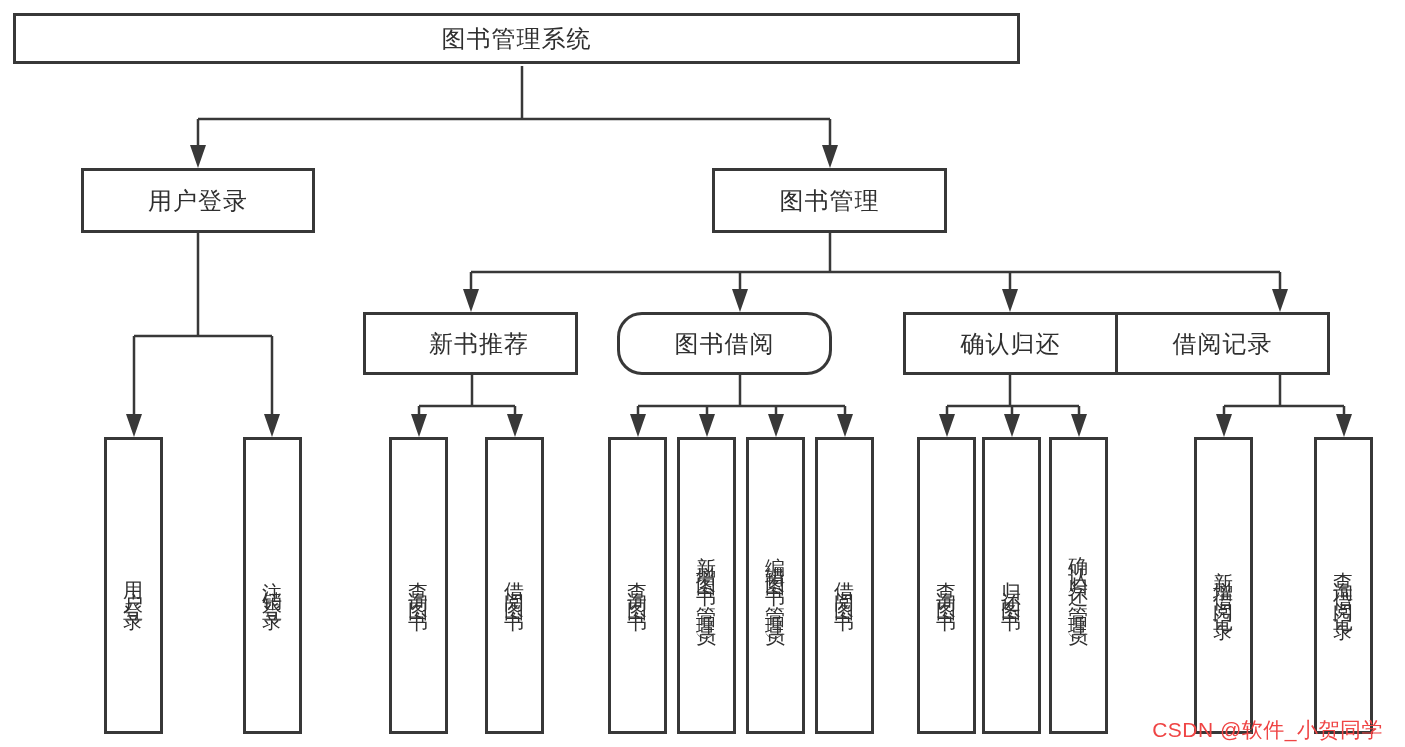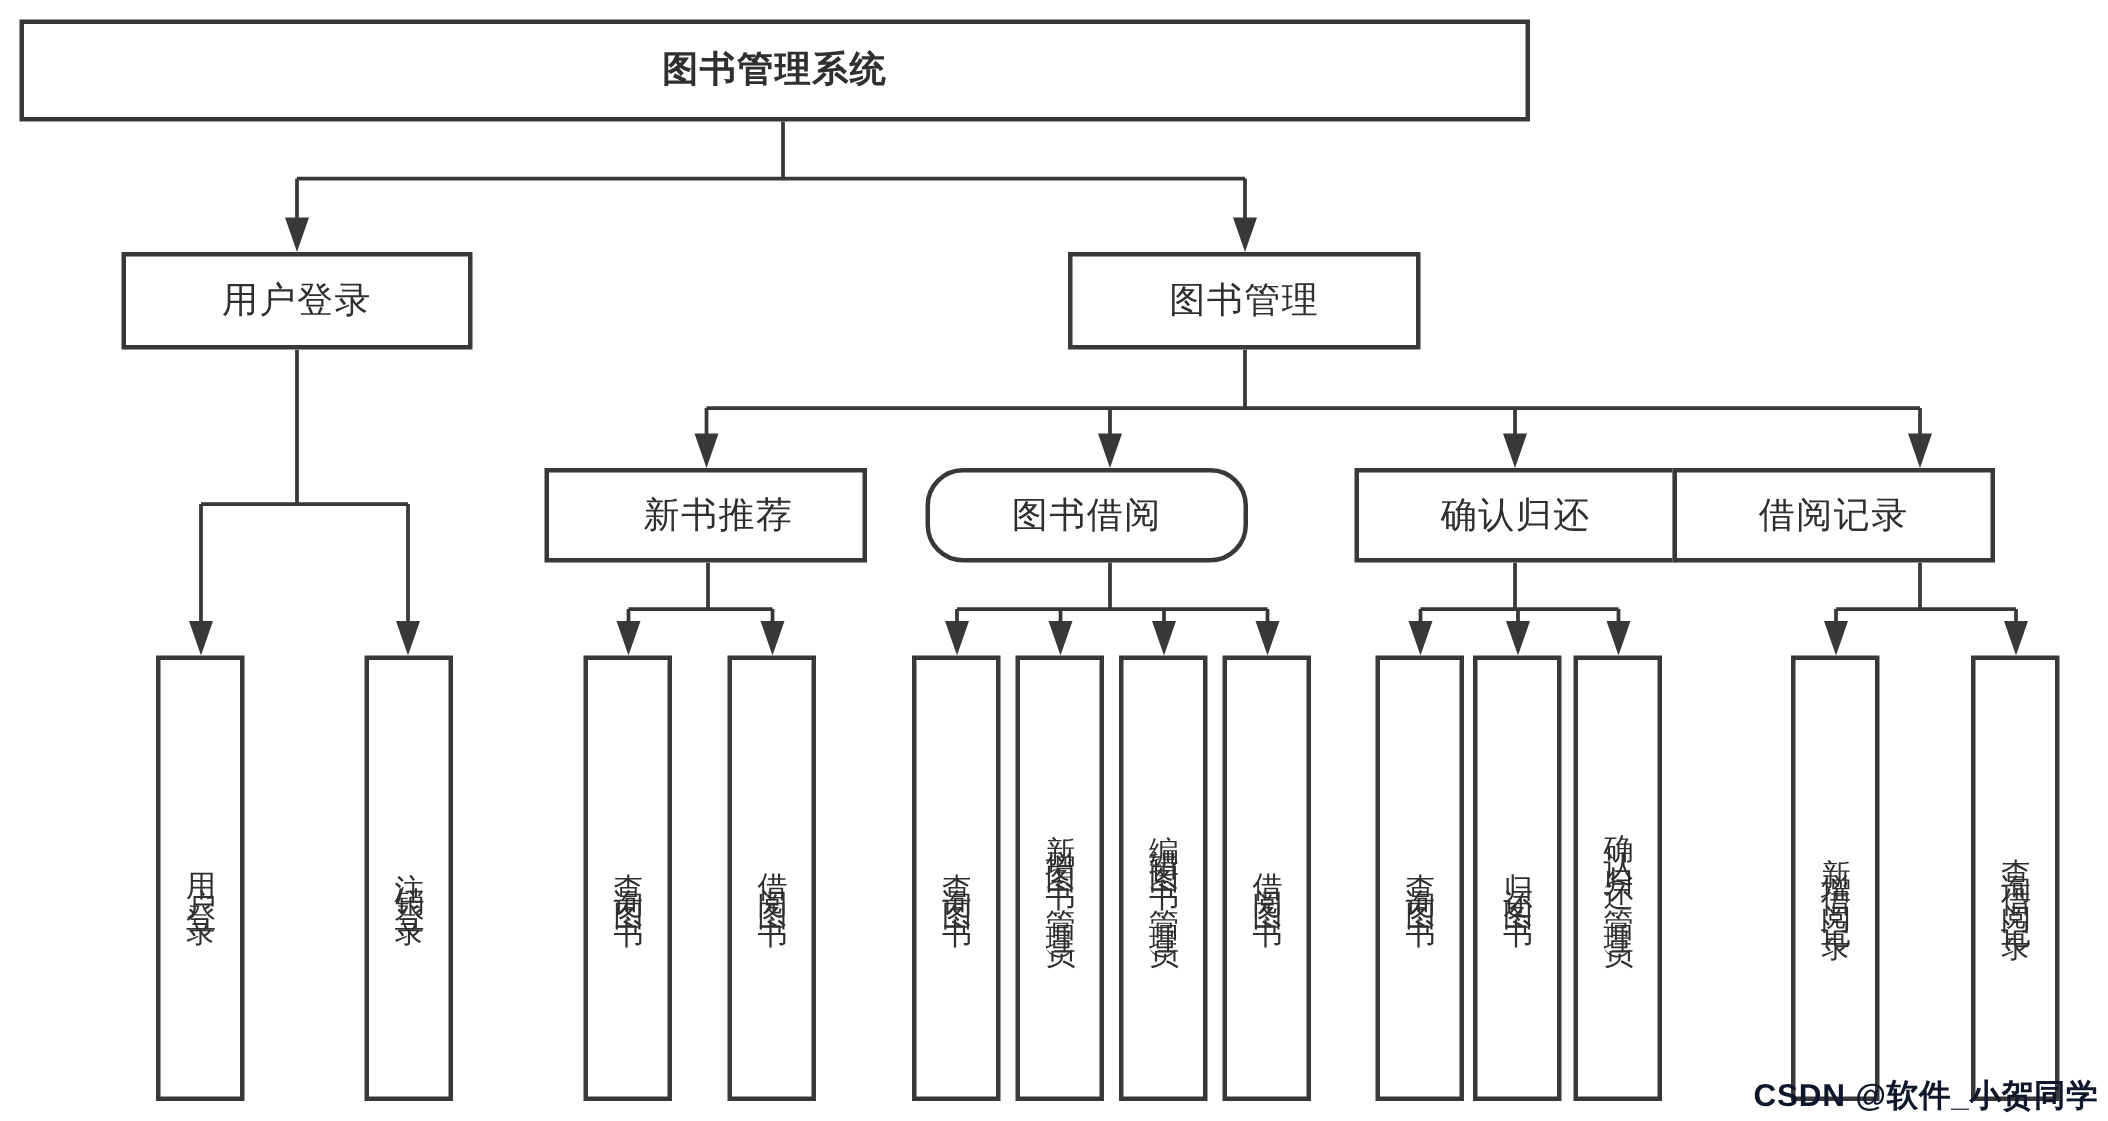--- a/index.html
+++ b/index.html
@@ -30,21 +30,21 @@
     align-items: center;
     justify-content: center;
     text-align: center;
     color: #2f2f2f;
   }
   .hnode {
     font-size: 24px;
     letter-spacing: 1px;
     line-height: 1;
   }
-  .root  { left: 13px;  top: 13px;  width: 1007px; height: 68px; font-weight: bold; }
+  .root  { left: 13px;  top: 13px;  width: 1007px; height: 51px; }
   .l2a   { left: 81px;  top: 168px; width: 234px;  height: 65px; }
   .l2b   { left: 712px; top: 168px; width: 235px;  height: 65px; align-items: center; }
   .l3    { top: 312px; width: 215px; height: 63px; }
   .l3a   { left: 363px; padding-left: 17px; }
   .l3b   { left: 617px; border-radius: 25px; }
   .l3c   { left: 903px; }
   .l3d   { left: 1115px; }
   .leaf {
     top: 437px;
     width: 59px;
@@ -59,28 +59,27 @@
   }
   .fx104 { left: 104px; }  .fx243 { left: 243px; }
   .fx389 { left: 389px; }  .fx485 { left: 485px; }
   .fx608 { left: 608px; }  .fx677 { left: 677px; }
   .fx746 { left: 746px; }  .fx815 { left: 815px; }
   .fx917 { left: 917px; }  .fx982 { left: 982px; }
   .fx1049 { left: 1049px; }
   .fx1194 { left: 1194px; } .fx1314 { left: 1314px; }
   #watermark {
     position: absolute;
-    right: 6px;
+    right: 22px;
     bottom: 3px;
     font-size: 21px;
-    color: #0f172a;
+    color: #ef4444;
     letter-spacing: 0.5px;
     z-index: 5;
     pointer-events: none;
-    font-weight: bold;
   }
 </style>
 </head>
 <body>
 
 <div id="stage">
 
   <svg id="connectors" viewBox="0 0 1405 747" xmlns="http://www.w3.org/2000/svg">
     <g stroke="#383838" stroke-width="2.5" fill="none">
 

